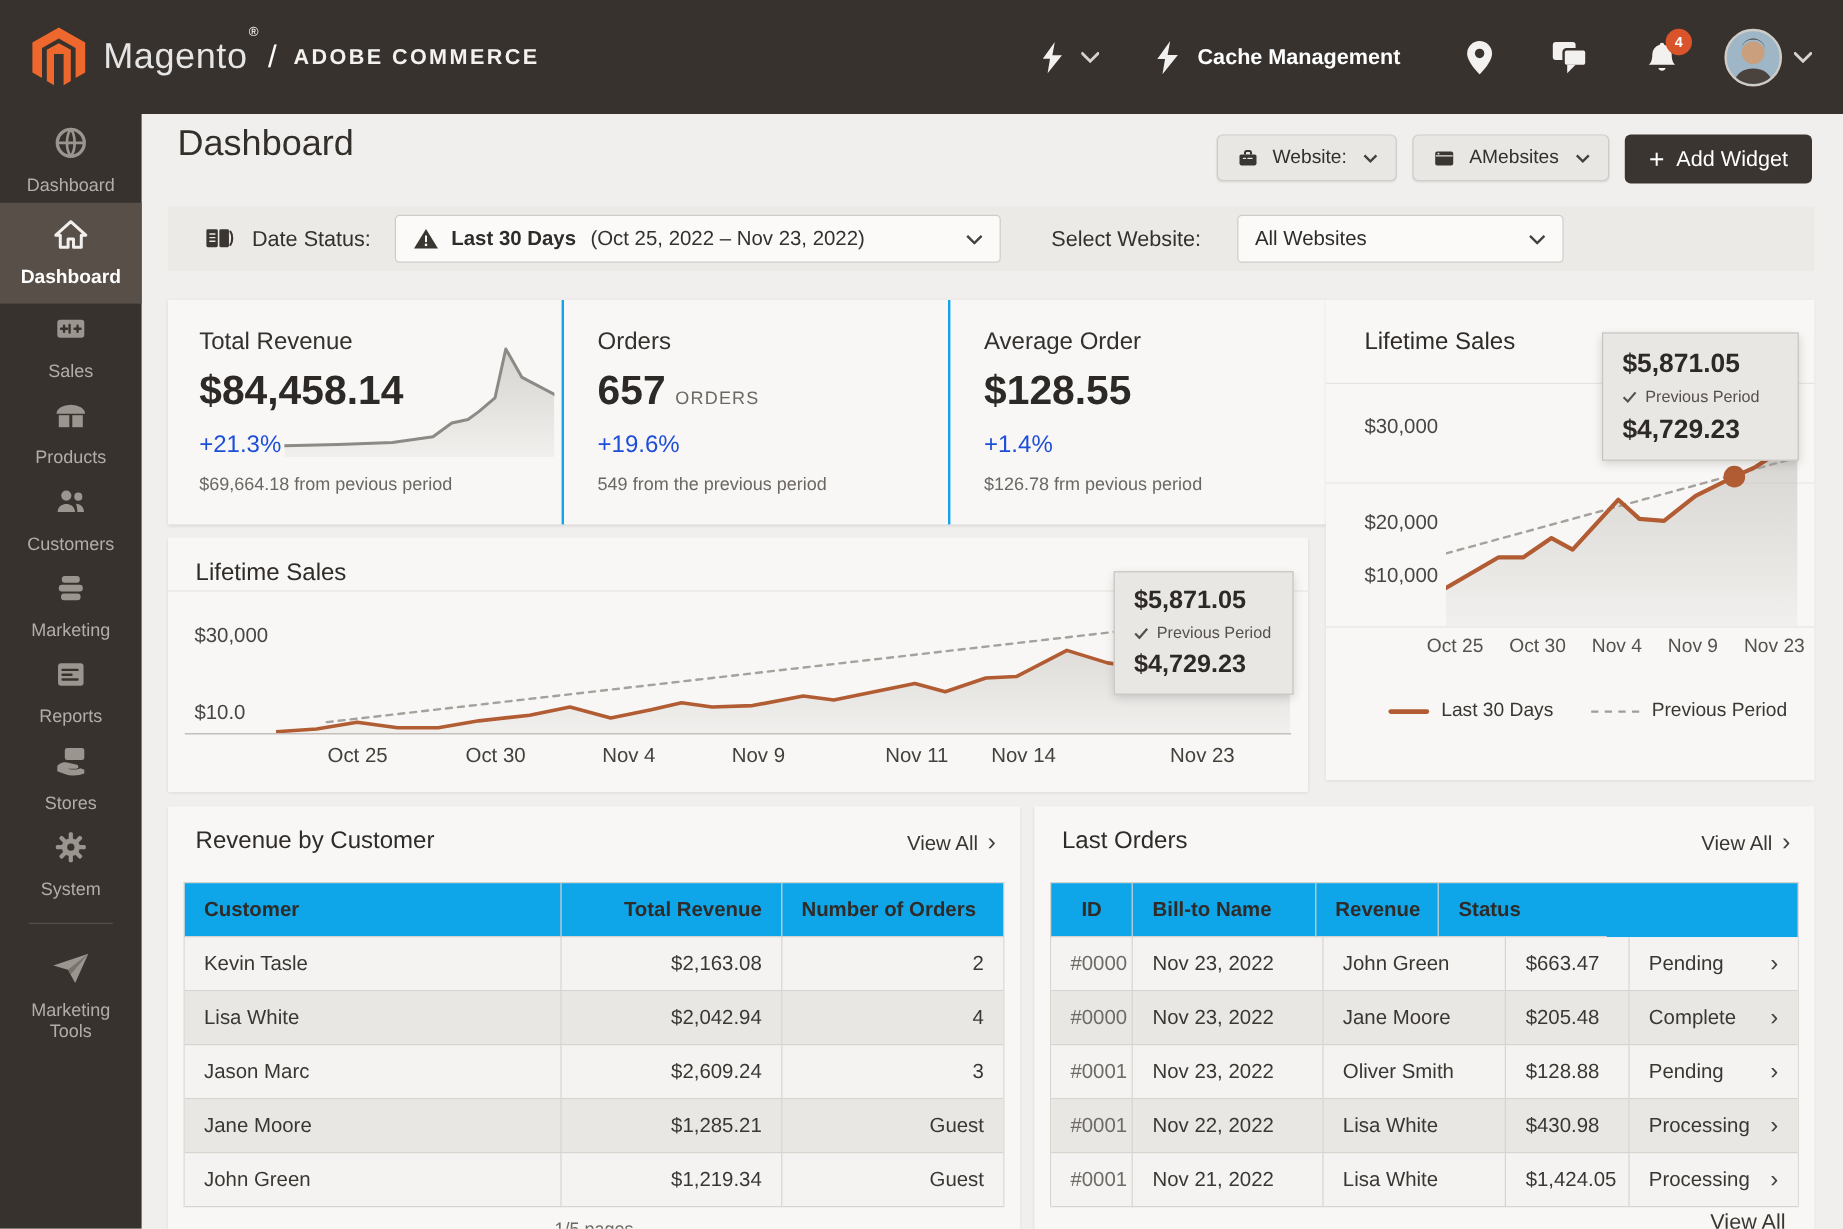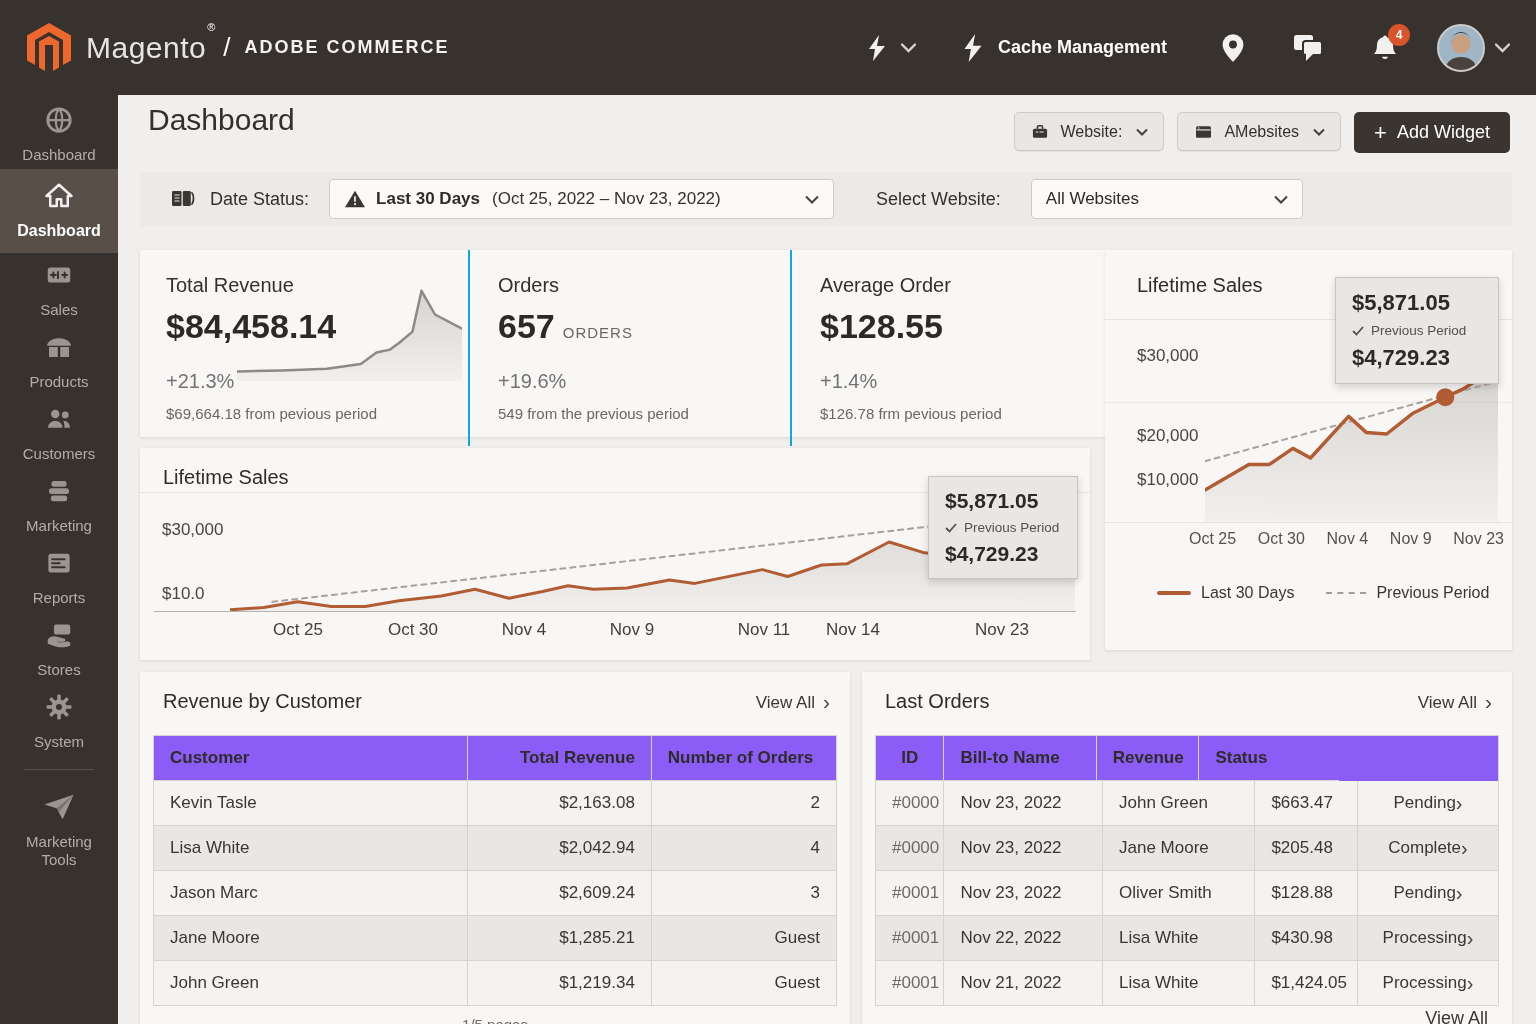--- a/index.html
+++ b/index.html
@@ -57,21 +57,21 @@
 
   
   .card { position:absolute; background:#f8f7f5; box-shadow:0 1px 3px rgba(0,0,0,.10); }
   .stats-card { left:22px; top:155px; width:965px; height:187px; }
   .stats-grid { display:grid; grid-template-columns:328px 322px 1fr; height:100%; }
   .stat-col { padding:24px 26px; position:relative; }
   .stat-col + .stat-col { border-left:2px solid #0ea5e9;padding-left:28px; }
   .stat-title { font-size:20px; color:#33302d; position:relative; z-index:2; }
   .stat-value { font-size:34px; font-weight:600; color:#2c2926; margin-top:10px; position:relative; z-index:2; }
   .stat-unit { font-size:15px; font-weight:400; color:#6b6762; letter-spacing:1px; margin-left:8px; }
-  .stat-delta { font-size:20px; color:#737373; margin-top:24px; position:relative; z-index:2; }
+  .stat-delta { font-size:20px; color:#1d4ed8; margin-top:14px; position:relative; z-index:2; }
   .stat-note { font-size:15px; color:#6b6762; margin-top:12px; position:relative; z-index:2; }
   .spark { position:absolute; right:6px; top:36px; z-index:1; pointer-events:none; }
 
   
   .mini-card { left:987px; top:155px; width:407px; height:400px; }
   .mini-title { position:absolute; left:32px; top:24px; font-size:20px; font-weight:500; color:#2f2b28; }
   .gridline { position:absolute; left:0; right:0; height:1px; background:#e6e4e1; }
   .mini-y { position:absolute; left:32px; font-size:17px; color:#494542; }
   .mini-chart { position:absolute; left:100px; top:112px; }
   .mini-x { position:absolute; left:84px; right:8px; top:280px; display:flex; justify-content:space-between; font-size:16px; color:#55514d; }
@@ -101,32 +101,32 @@
   .panel { position:absolute; top:577px; height:447px; background:#f8f7f5; box-shadow:0 1px 3px rgba(0,0,0,.10); }
   .panel-rev { left:22px; width:710px; }
   .panel-ord { left:744px; width:650px; }
   .panel-title { position:absolute; left:23px; top:18px; font-size:20px; font-weight:500; color:#2f2b28; }
   .view-all { position:absolute; right:20px; top:20px; display:flex; align-items:center; gap:8px; font-size:17px; color:#3a3733; cursor:pointer; }
   .va-chev { font-size:21px; line-height:1; color:#44403c; position:relative; top:-1px; }
   .tbl { position:absolute; left:13px; right:13px; top:63px; border:1px solid #d7d4d0; border-bottom:none; }
   .trow { display:flex; height:45px; }
   .trow > div { display:flex; align-items:center; padding:0 16px; font-size:17px; color:#3a3733; border-right:1px solid #d7d4d0; border-bottom:1px solid #d7d4d0; }
   .trow > div:last-child { border-right:none; }
-  .thead { background:#8b5cf6; }
+  .thead { background:#0ea5e9; }
   .thead > div { font-weight:700; color:#2f2b28; }
   .trow.odd { background:#f4f3f1; }
   .trow.even { background:#e9e7e4; }
   .al-r { justify-content:flex-end; }
   .al-c { justify-content:center; }
   
   .rt-c1 { width:46%; } .rt-c2 { width:27%; } .rt-c3 { width:27%; }
   
   .ot-c1 { width:11%; } .ot-c2 { width:25.5%; } .ot-c3 { width:24.5%; } .ot-c4 { width:16.5%; } .ot-c5 { width:22.5%; }
   .id-cell { color:#6e6a65 !important; }
-  .status-cell { justify-content:center; }
+  .status-cell { justify-content:space-between; }
   .row-chev { font-size:20px; color:#44403c; }
   .pagination { position:absolute; left:0; right:0; top:342px; display:flex; align-items:center; justify-content:center; gap:22px; }
   .pag-arrow { font-size:17px; color:#8a8681; cursor:pointer; }
   .pag-text { font-size:15px; color:#6b6762; }
   .footer-viewall { position:absolute; right:24px; top:336px; font-size:18px; color:#3a3733; cursor:pointer; }
 </style>
 </head>
 <body>
 
 <div class="topbar">

